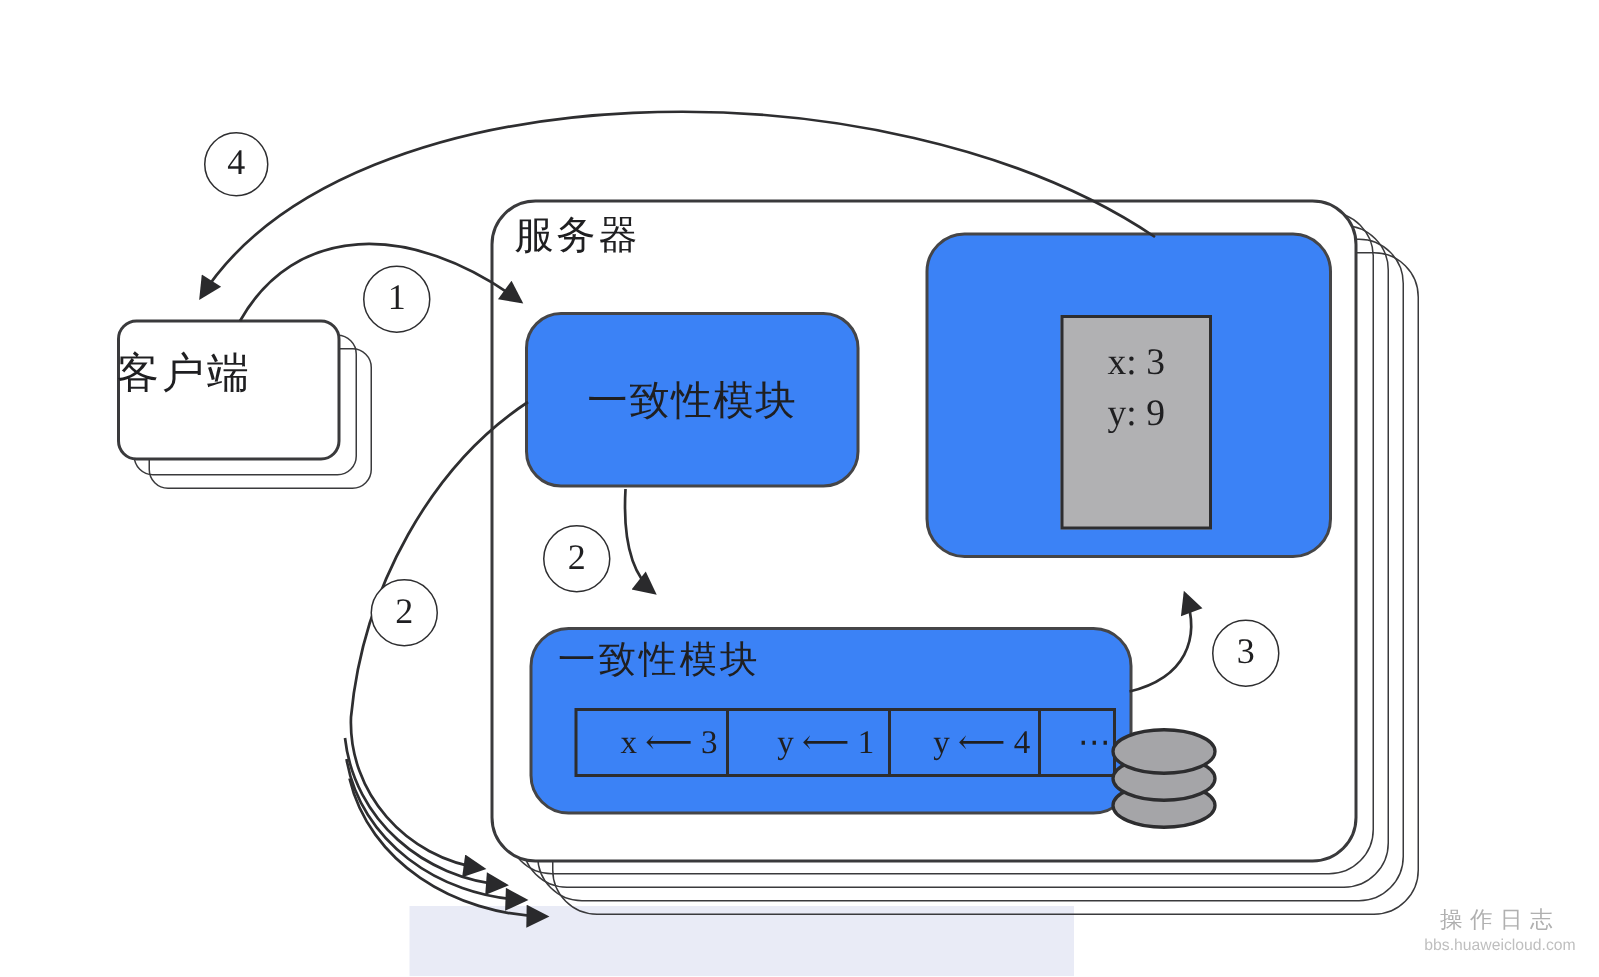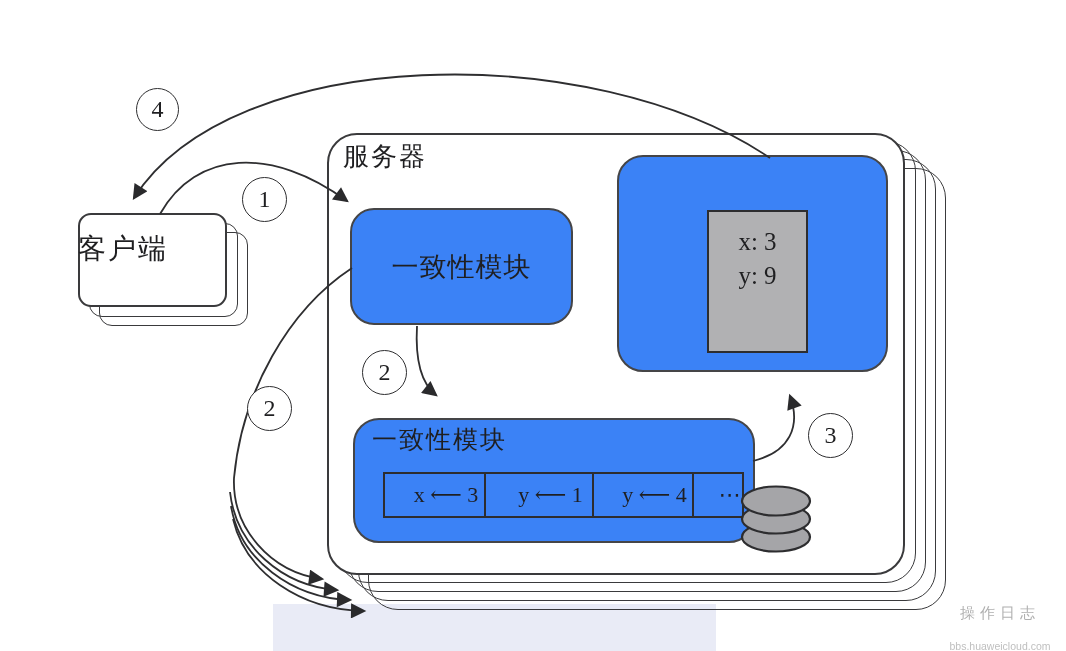--- a/index.html
+++ b/index.html
@@ -49,21 +49,21 @@
   .b2in{left:362px;top:350px;}
   .b2out{left:247px;top:386px;}
   .b3{left:808px;top:413px;}
   .b4{left:136px;top:88px;width:43px;height:43px;}
 
   
   #arrow-layer{left:0;top:0;width:1066px;height:651px;pointer-events:none;}
 
   .watermark{left:938px;top:604px;width:124px;text-align:center;font-family:"Liberation Sans","DejaVu Sans",sans-serif;}
   .wm-title{font-size:15px;letter-spacing:5px;color:#b0b0b0;white-space:nowrap;}
-  .wm-url{font-size:10.5px;color:#bfbfbf;margin-top:17px;}
+  .wm-url{font-size:10.5px;color:#bfbfbf;margin-top:1px;}
 </style>
 </head>
 <body>
 
 <div id="stage">
 
   <div class="abs hl-band"></div>
 
   <div class="abs outline server-shape" style="left:368px;top:168px;"></div>
   <div class="abs outline server-shape" style="left:358px;top:159px;"></div>

